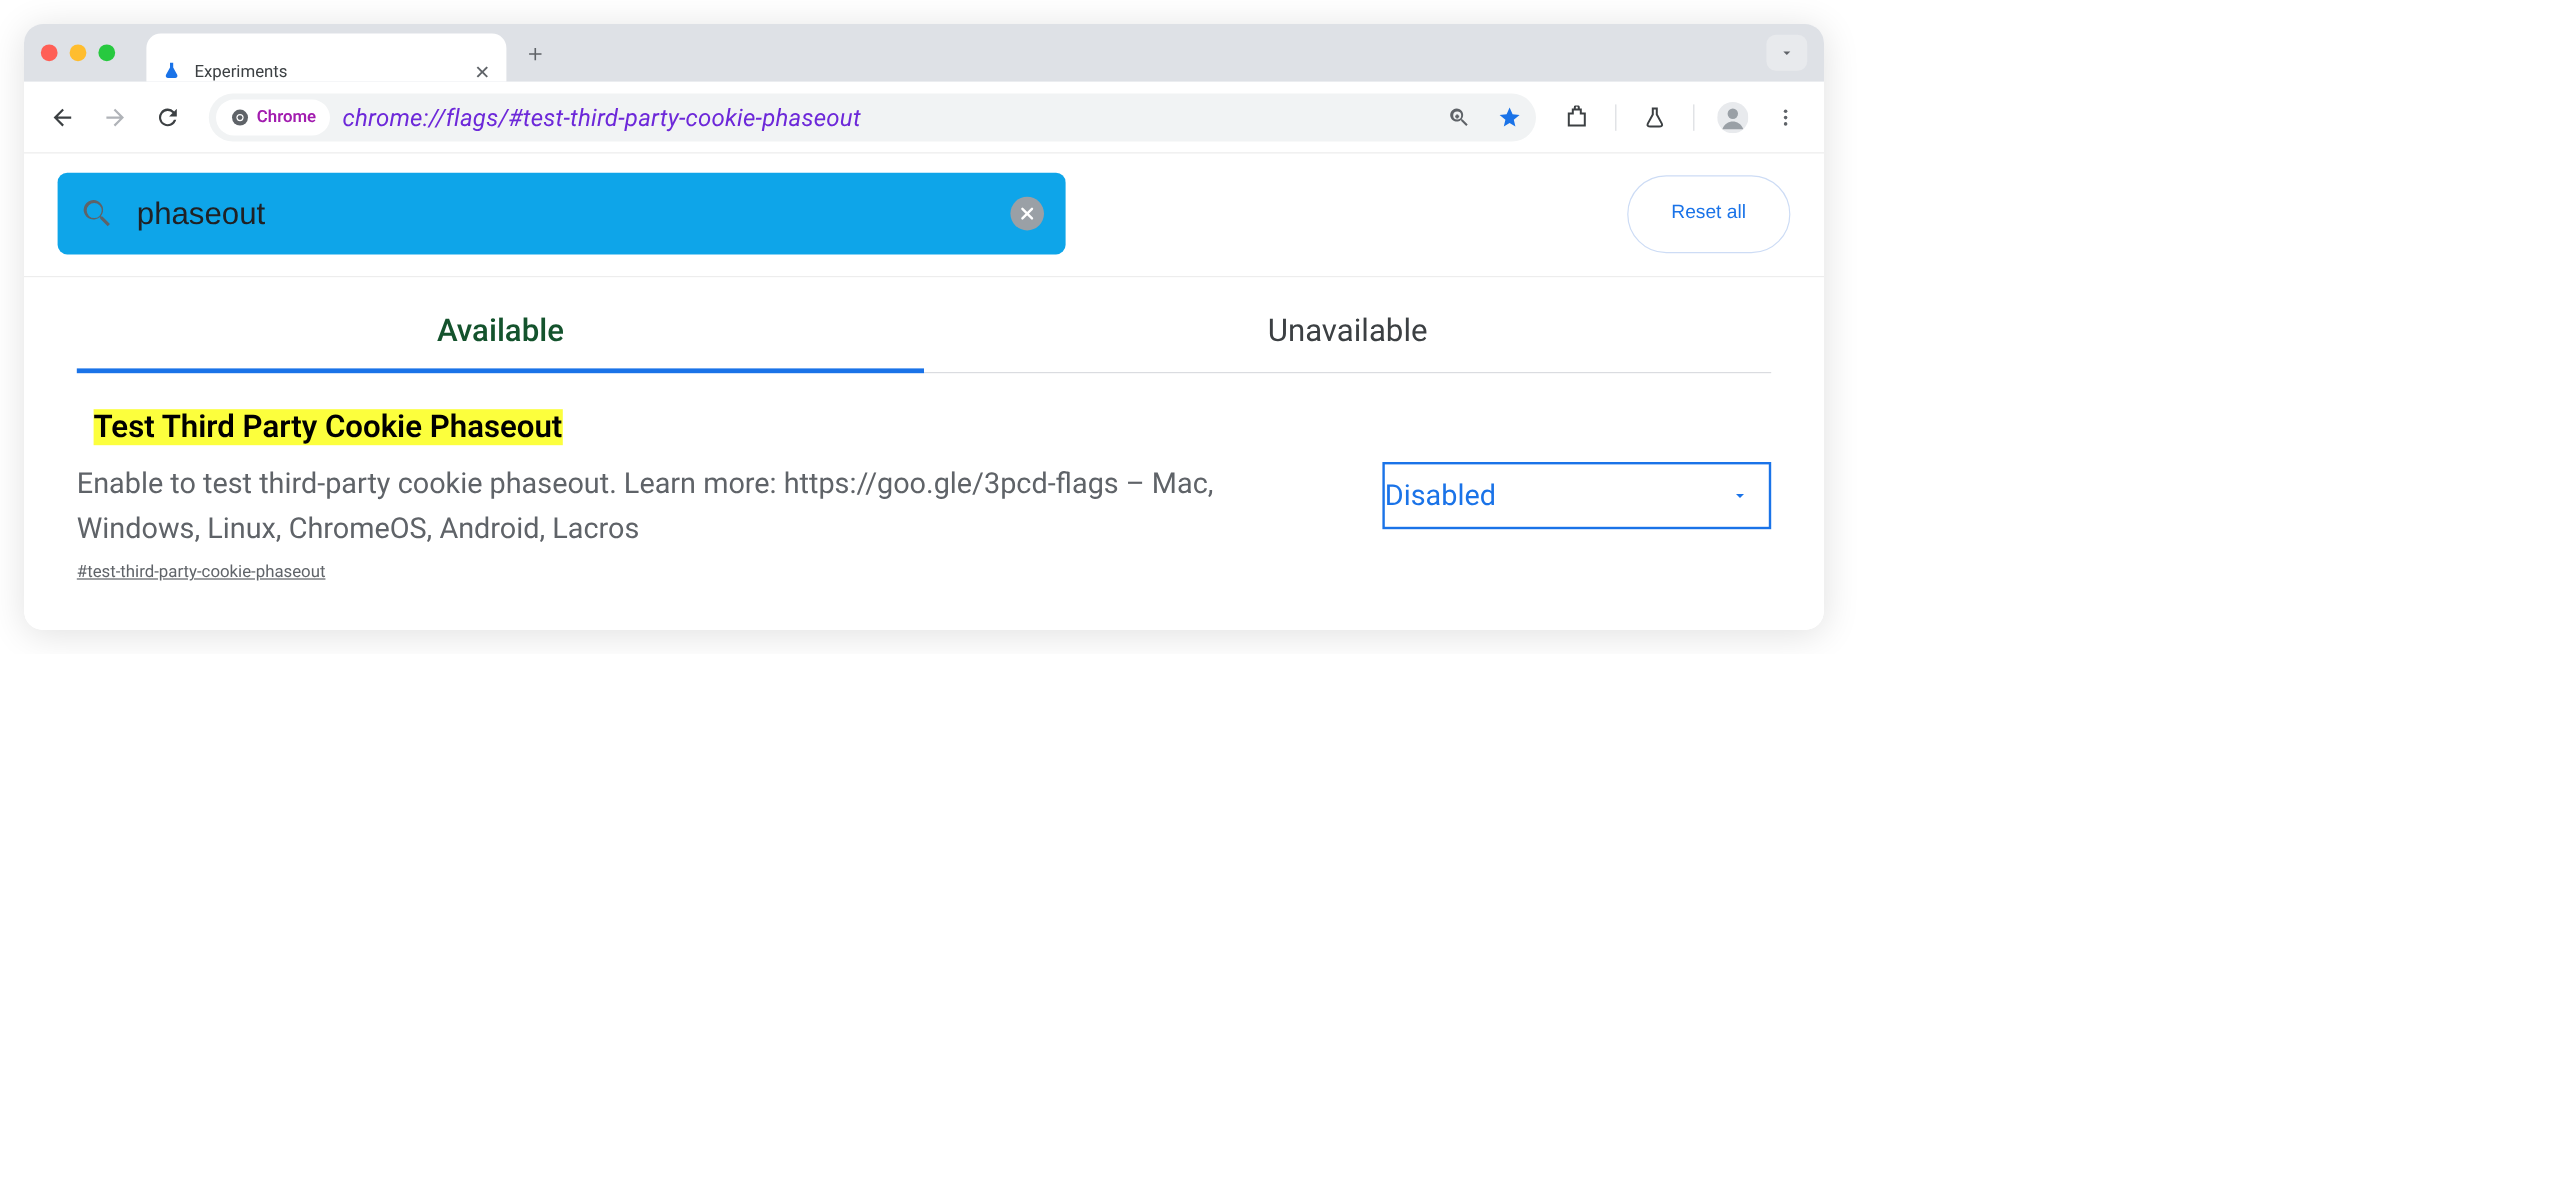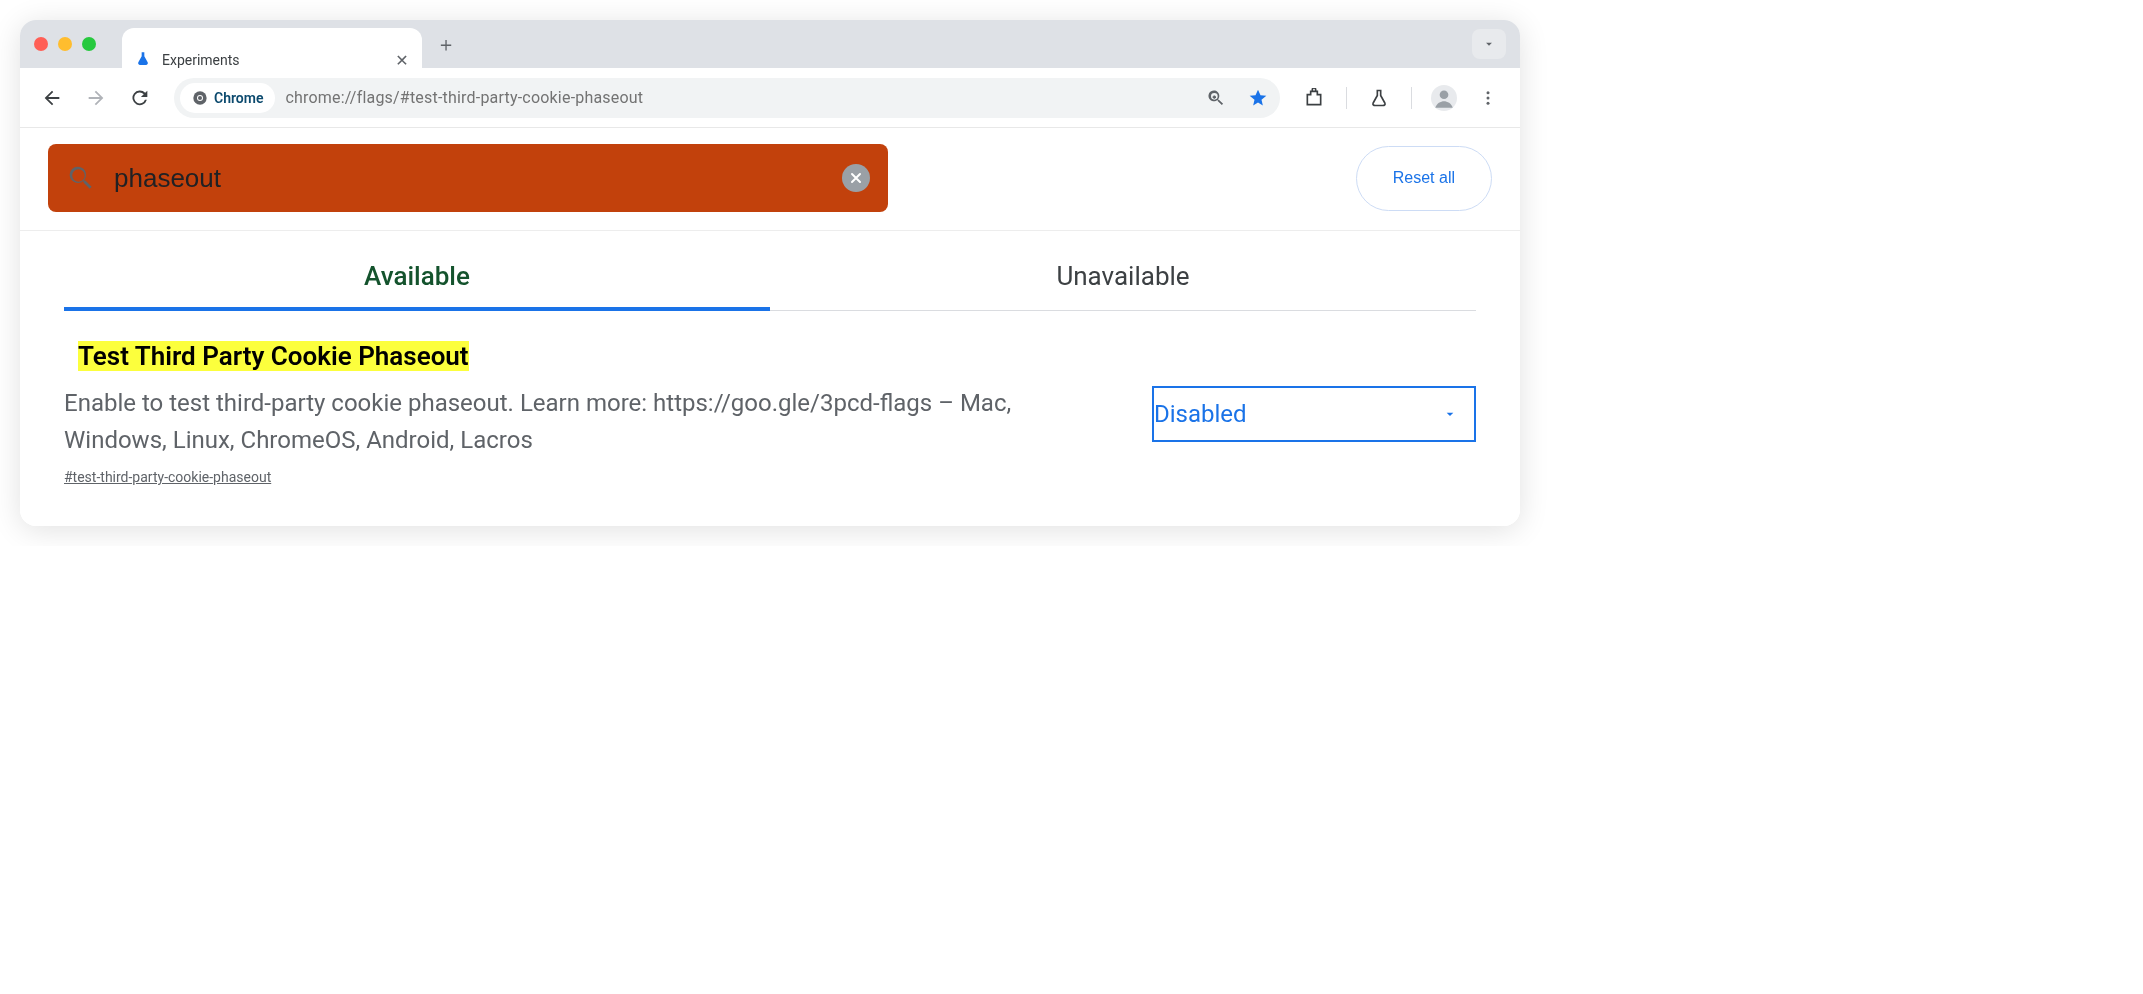--- a/index.html
+++ b/index.html
@@ -99,27 +99,28 @@
     .chrome-chip {
       background: #fff;
       border-radius: 18px;
       height: 30px;
       display: flex;
       align-items: center;
       padding: 0 12px;
       gap: 6px;
       font-size: 14px;
       font-weight: 600;
-      color: #0c4a6e;
+      color: #a21caf;
     }
     .omni-url {
       flex:1;
-      font-size: 16px;
-      color: #737373;
+      font-size: 20px;
+      color: #6d28d9;
       letter-spacing: 0.2px;
+      font-style: italic;
     }
     .omni-icon {
       width:32px; height:32px;
       display:flex; align-items:center; justify-content:center;
       cursor:pointer;
       color:#5f6368;
     }
     .star-blue { color:#1a73e8; }
     .toolbar-sep {
       width:1px; height:22px; background:#dadce0; margin:0 6px;
@@ -133,21 +134,21 @@
       display:flex;
       align-items:center;
       padding: 16px 28px 18px 28px;
       gap: 20px;
       border-bottom: 1px solid #ededed;
     }
     .searchbox {
       flex: 0 0 auto;
       width: 840px;
       height: 68px;
-      background:#c2410c;
+      background:#0ea5e9;
       border-radius: 8px;
       display:flex;
       align-items:center;
       padding: 0 18px;
       gap: 18px;
     }
     .searchbox input {
       flex:1;
       border:none;
       background:transparent;

